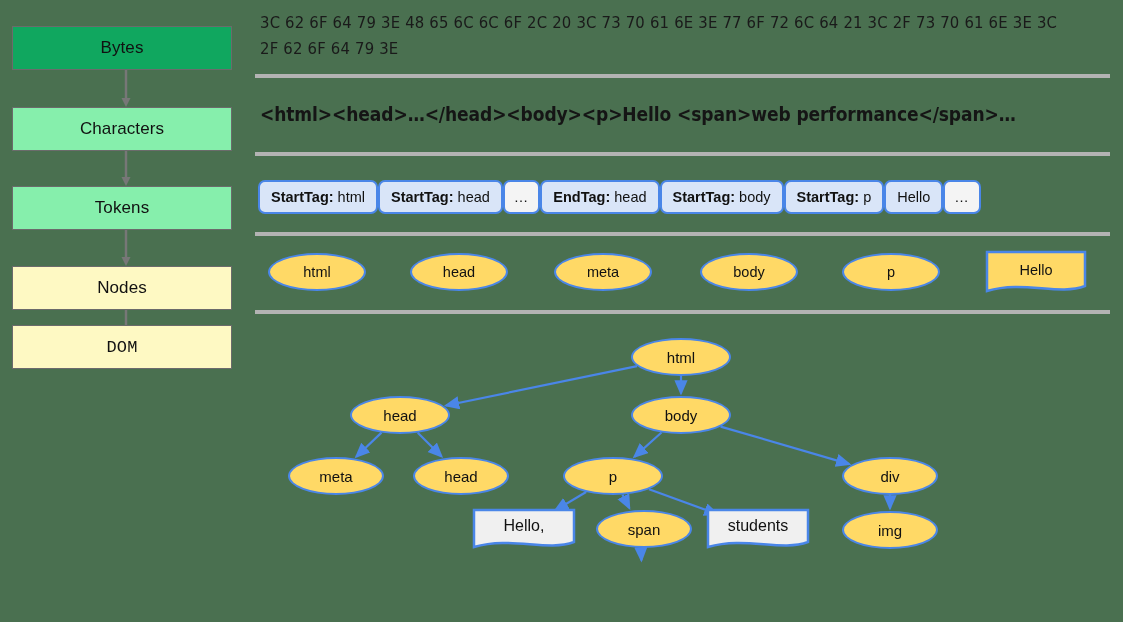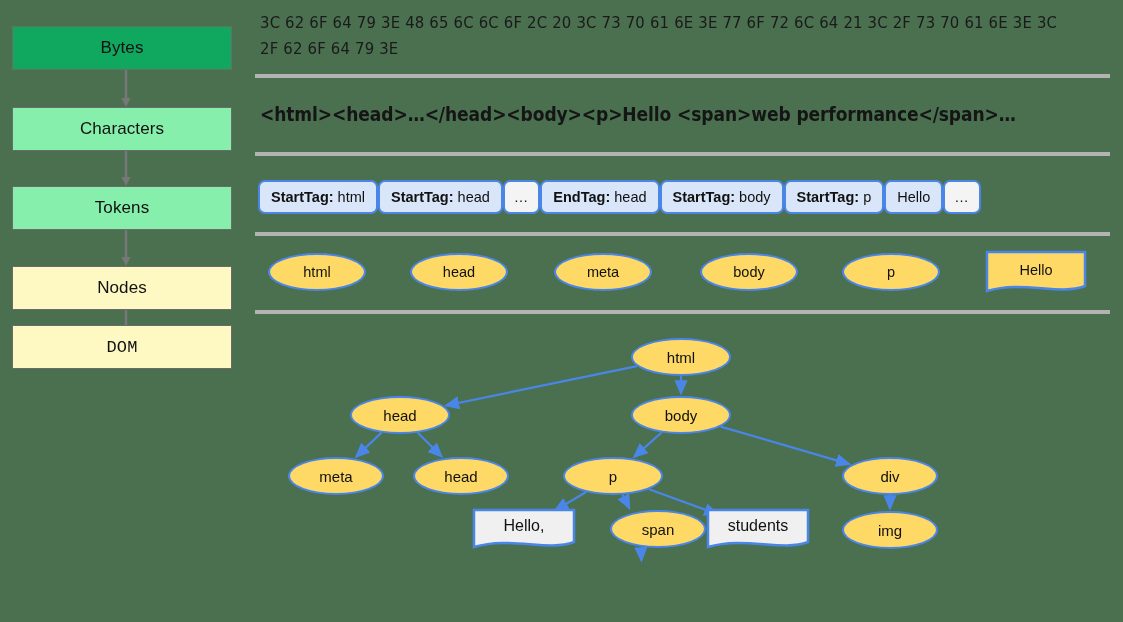--- a/index.html
+++ b/index.html
@@ -325,21 +325,21 @@
       </div>
       <div class="tree-node" style="left: 592px; top: 139px; width: 96px; height: 38px;">
         <span>div</span>
       </div>
       <div class="tree-doc" style="left: 222px; top: 190px; width: 104px; height: 42px;">
         <svg width="104" height="42" viewBox="0 0 104 42">
           <path d="M2,2 L102,2 L102,34 C74.88,44 39.52,28 2,39 Z" fill="#f0f0f0" stroke="#4a86e8" stroke-width="2.5"></path>
         </svg>
         <span>Hello,</span>
       </div>
-      <div class="tree-node" style="left: 360px; top: 192px; width: 96px; height: 38px;">
+      <div class="tree-node" style="left: 346px; top: 192px; width: 96px; height: 38px;">
         <span>span</span>
       </div>
       <div class="tree-doc" style="left: 456px; top: 190px; width: 104px; height: 42px;">
         <svg width="104" height="42" viewBox="0 0 104 42">
           <path d="M2,2 L102,2 L102,34 C74.88,44 39.52,28 2,39 Z" fill="#f0f0f0" stroke="#4a86e8" stroke-width="2.5"></path>
         </svg>
         <span>students</span>
       </div>
       <div class="tree-node" style="left: 592px; top: 193px; width: 96px; height: 38px;">
         <span>img</span>

